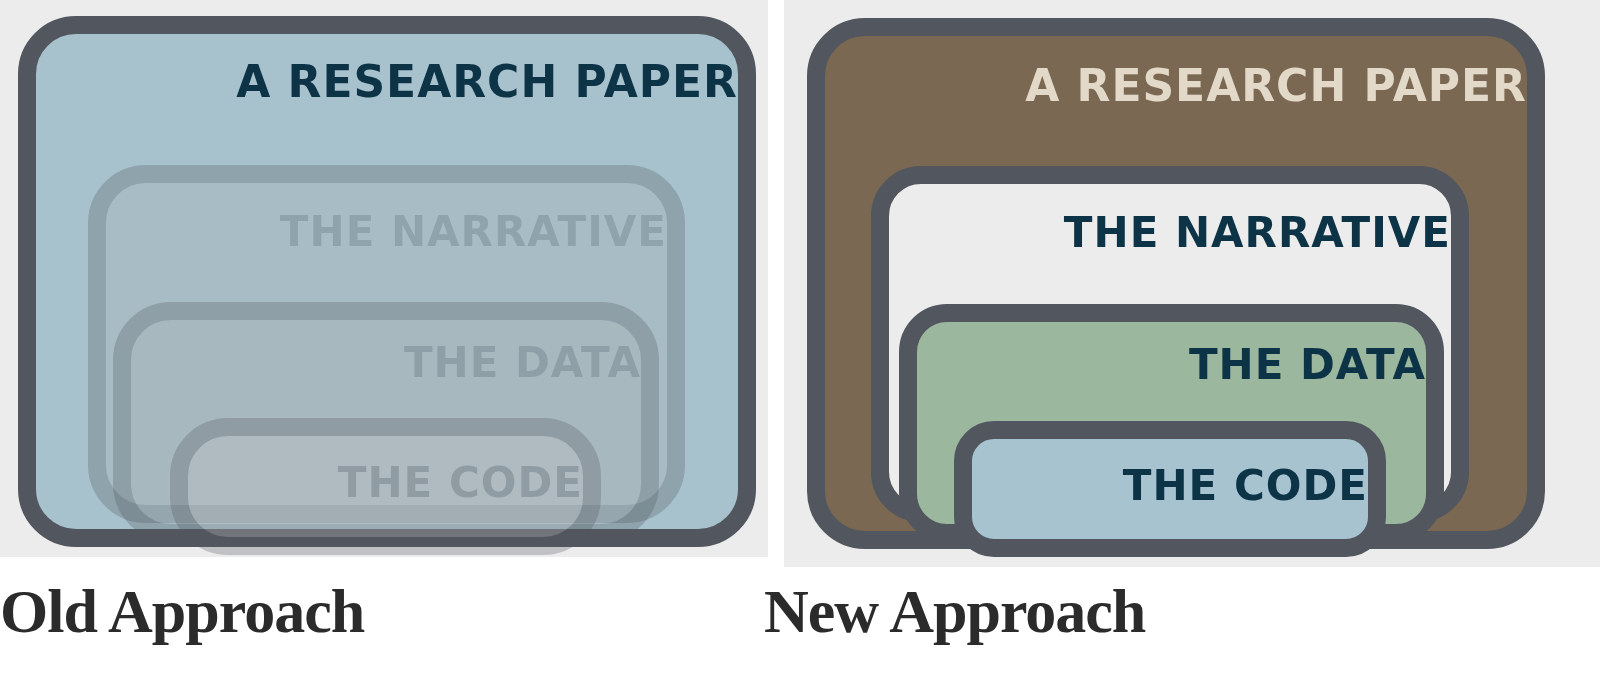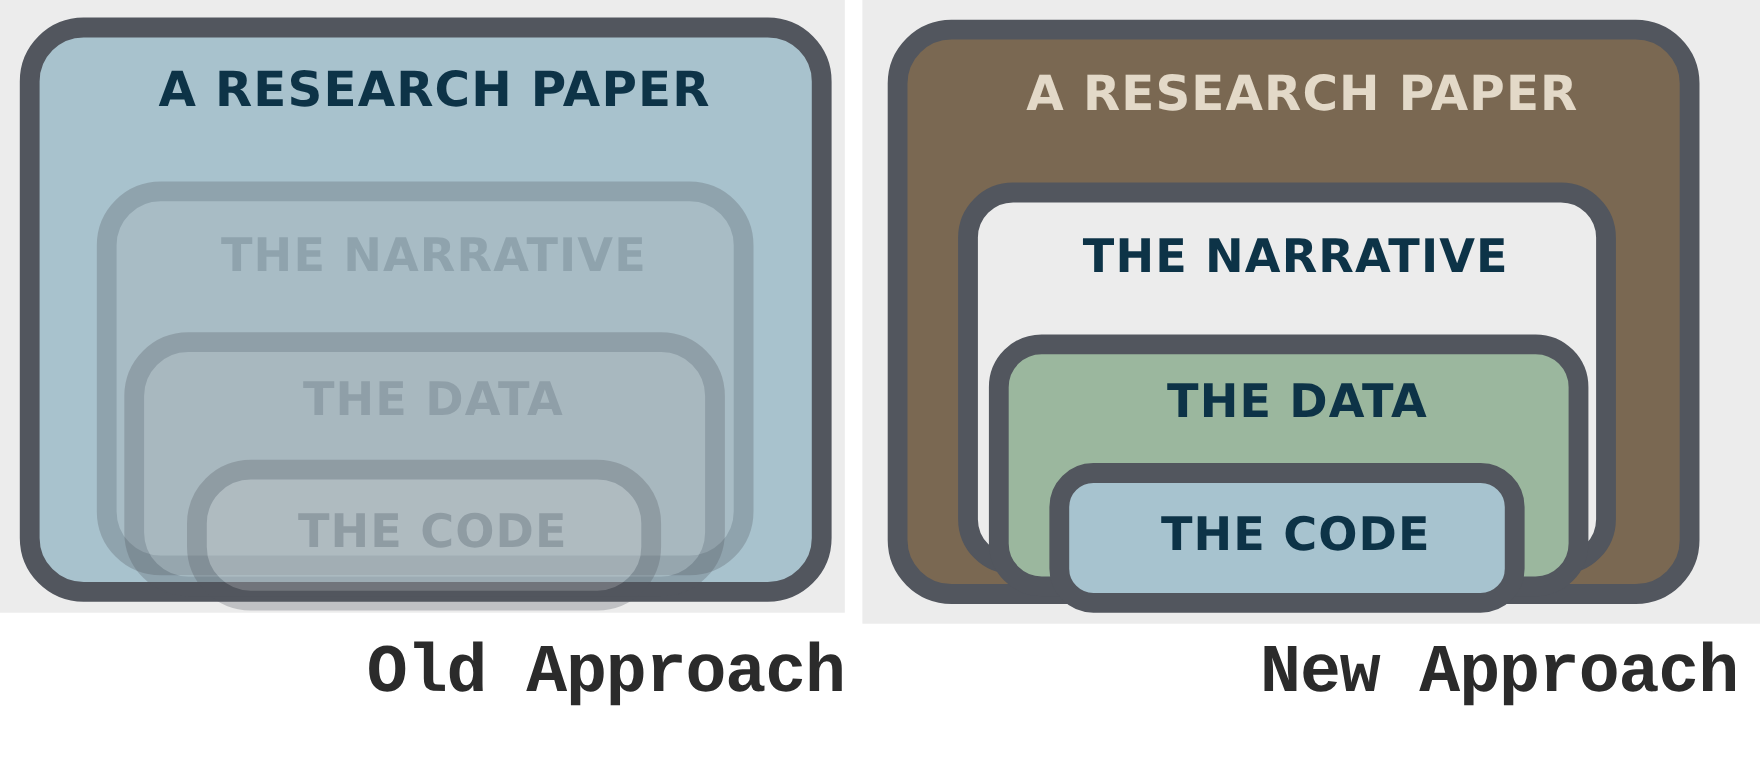--- a/index.html
+++ b/index.html
@@ -1,22 +1,22 @@
 <!DOCTYPE html>
 <html><head>
 <meta charset="utf-8">
 <style>
   html, body { margin:0; padding:0; background:#ffffff; }
   body { width:1600px; height:696px; position:relative; overflow:hidden; font-family:"DejaVu Sans", sans-serif; }
   .panel { position:absolute; background:#ececec; }
   .panel-left { left:0; top:0; width:768px; height:557px; }
   .panel-right { left:784px; top:0; width:816px; height:567px; }
   .box { position:absolute; box-sizing:border-box; border:18px solid #52565e; border-radius:58px; }
-  .label { position:absolute; left:16px; right:0; text-align:center; font-family:"DejaVu Sans", sans-serif; font-weight:bold; letter-spacing:1px; white-space:nowrap; }
-  .caption { position:absolute; font-family:Liberation Mono, monospace; font-weight:bold; font-size:62px; color:#2b2b2b; letter-spacing:-1px; text-align:right; }
+  .label { position:absolute; left:16px; right:0; text-align:right; font-family:"DejaVu Sans", sans-serif; font-weight:bold; letter-spacing:1px; white-space:nowrap; }
+  .caption { position:absolute; font-family:Liberation Serif, serif; font-weight:bold; font-size:62px; color:#2b2b2b; letter-spacing:-1px; text-align:left; }
   
   .old-outer { left:18px; top:16px; width:738px; height:531px; background:#a8c2cd; }
   .faded { opacity:0.28; border-color:#52565e; }
   .old-narr { left:88px; top:165px; width:597px; height:358px; background:#aab0b3; }
   .old-data { left:113px; top:302px; width:546px; height:240px; background:#aab0b3; }
   .old-code { left:170px; top:418px; width:431px; height:137px; background:#c2c4c6; }
   
   .new-outer { left:807px; top:18px; width:738px; height:531px; background:#7a6852; }
   .new-narr { left:871px; top:166px; width:598px; height:356px; background:#ececec; border-radius:50px; }
   .new-data { left:899px; top:304px; width:545px; height:238px; background:#9bb79e; border-radius:48px; }

